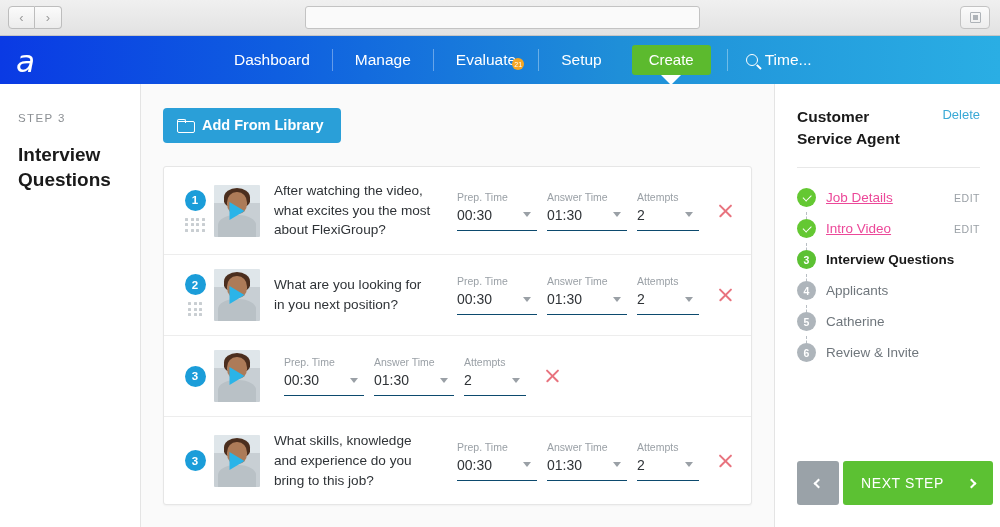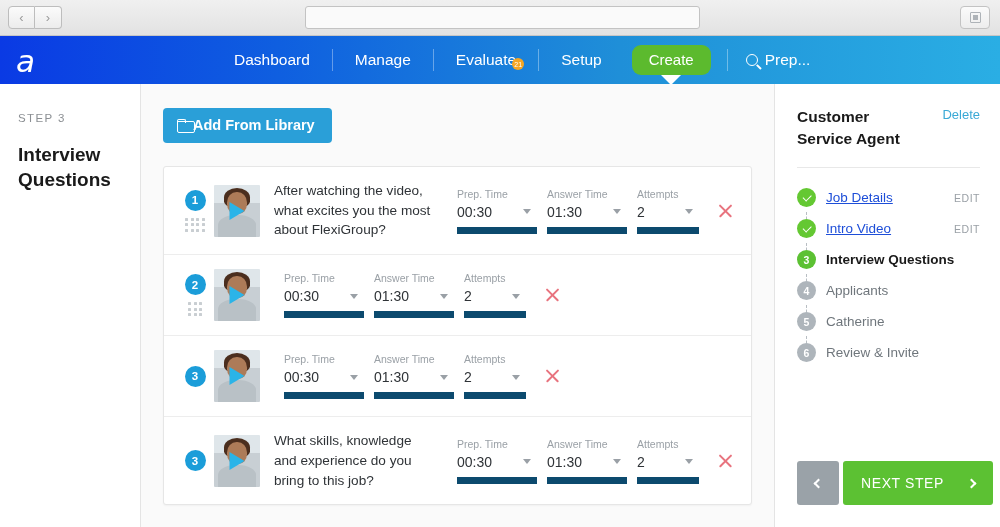--- a/index.html
+++ b/index.html
@@ -90,21 +90,21 @@
     background: #f5a623;
     border-radius: 50%;
     color: #fff; font-size: 7px;
     display: flex; align-items: center; justify-content: center;
     padding: 0 2px; line-height: 1;
   }
   .nav-cta {
     background: #5cba2e;
     color: #ffffff; font-size: 15px;
     padding: 6px 17px 7px;
-    border-radius: 9px;
+    border-radius: 3px;
     margin: 0 12px;
     position: relative;
   }
   .nav-cta-arrow {
     position: absolute;
     left: 50%; bottom: -10px;
     transform: translateX(-50%);
     width: 0; height: 0;
     border-left: 10px solid transparent;
     border-right: 10px solid transparent;
@@ -175,21 +175,21 @@
   }
 
   
   .center-col {
     position: absolute; left: 141px; top: 0;
     width: 633px; height: 443px;
     background: #fafafa;
     padding: 24px 22px 0 22px;
   }
   .btn-library {
-    display: inline-flex; align-items: center; 
+    display: inline-flex; align-items: center; gap: 9px;
     background: #2a9fd8; color: #ffffff;
     font-size: 14.5px; font-weight: bold;
     padding: 9px 17px 10px 14px;
     border-radius: 4px;
     margin-bottom: 23px;
   }
   .folder-icon {
     width: 16px; height: 12px; position: relative; flex: none;
   }
   .folder-icon:before {
@@ -276,21 +276,21 @@
 
   .q-fields { display: flex; align-items: flex-end; gap: 0; flex: none; }
   .field { width: 80px; margin-left: 10px; }
   .field.attempts { width: 62px; }
   .field-label {
     font-size: 10.5px; color: #9aa0a6;
     margin-bottom: 4px; white-space: nowrap;
   }
   .field-ctrl {
     display: flex; align-items: center; justify-content: space-between;
-    border-bottom: 7px solid #0c4a6e;
+    border-bottom: 1px solid #0c4a6e;
     padding-bottom: 7px;
   }
   .field-value { font-size: 14px; color: #2f3337; }
   .caret-down {
     width: 0; height: 0;
     border-left: 4.5px solid transparent;
     border-right: 4.5px solid transparent;
     border-top: 5px solid #9aa0a6;
     margin-right: 6px;
   }
@@ -338,21 +338,21 @@
   .step-bullet.done { background: #64c832; }
   .step-bullet.active { background: #5cc133; }
   .step-bullet .check {
     width: 8px; height: 4.5px;
     border-left: 1.8px solid #ffffff;
     border-bottom: 1.8px solid #ffffff;
     transform: rotate(-45deg) translate(1px, -1px);
   }
   .step-label { font-size: 13.5px; color: #6f767c; }
   .step-label.link {
-    color: #1d4ed8; text-decoration: underline;
+    color: #ec4899; text-decoration: underline;
   }
   .step-label.current { color: #1a1a1a; font-weight: bold; }
   .step-edit {
     margin-left: auto; font-size: 10.5px;
     color: #9aa0a6; letter-spacing: 0.5px;
   }
   .step-connector {
     position: absolute; left: 9px; top: 30px;
     width: 1px; height: 12px;
     border-left: 1px dashed #b8bec3;
@@ -421,21 +421,21 @@
 
     <div class="nav-cta">
       <span>Create</span>
       <span class="nav-cta-arrow"></span>
     </div>
 
     <div class="nav-sep"></div>
 
     <div class="nav-find">
       <span class="search-glyph"></span>
-      <span>Prep...</span>
+      <span>Time...</span>
     </div>
   </div>
 
 </div>
 
 <div class="page">
 
   <div class="left-rail">
     <div class="step-eyebrow">STEP 3</div>
     <div class="step-title">Interview Questions</div>
@@ -517,20 +517,21 @@
               <i></i>
               <i></i>
           </div>
         </div>
         <div class="q-thumb">
           <span class="body"></span>
           <span class="hair"></span>
           <span class="face"></span>
           <span class="play"></span>
         </div>
+        <div class="q-text">What are you looking for in you next position?</div>
         <div class="q-fields">
           <div class="field">
             <div class="field-label">Prep. Time</div>
             <div class="field-ctrl">
               <span class="field-value">00:30</span>
               <span class="caret-down"></span>
             </div>
           </div>
           <div class="field">
             <div class="field-label">Answer Time</div>

